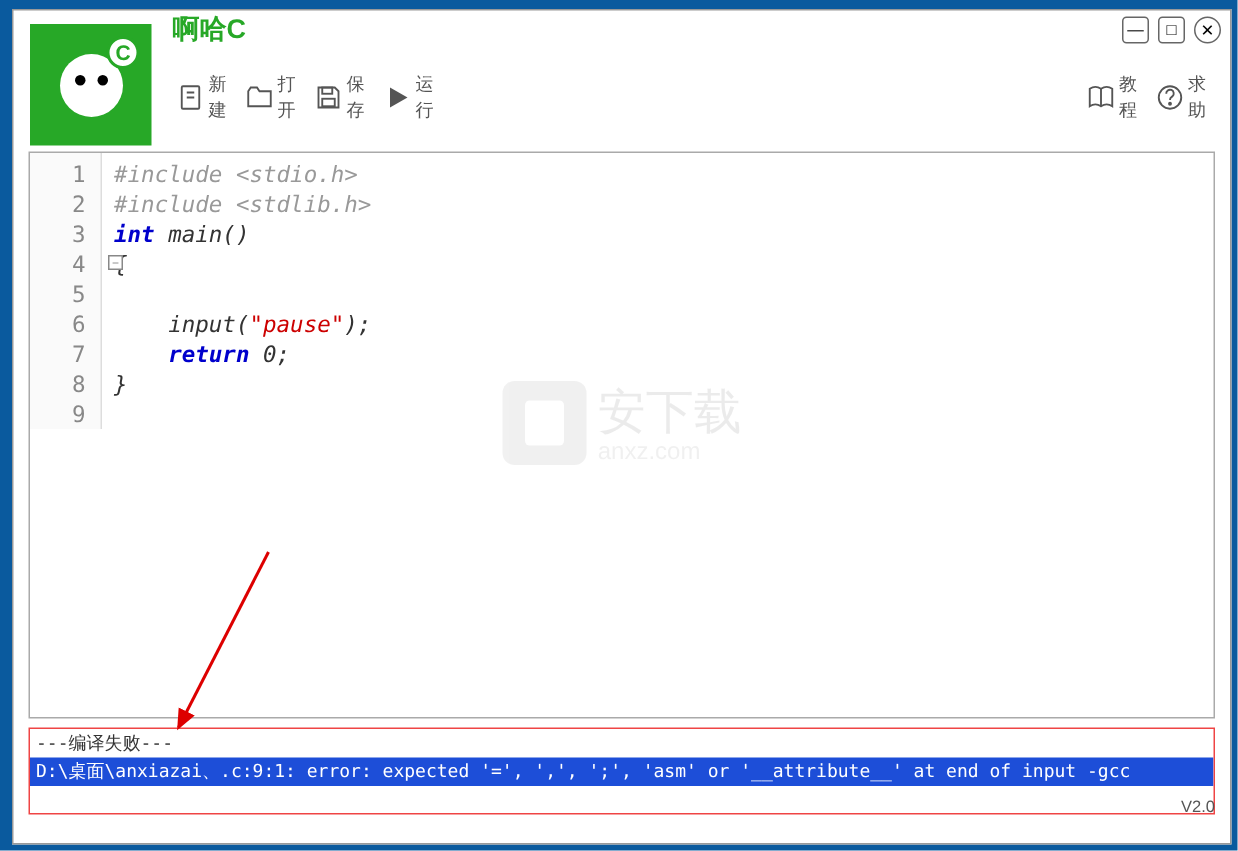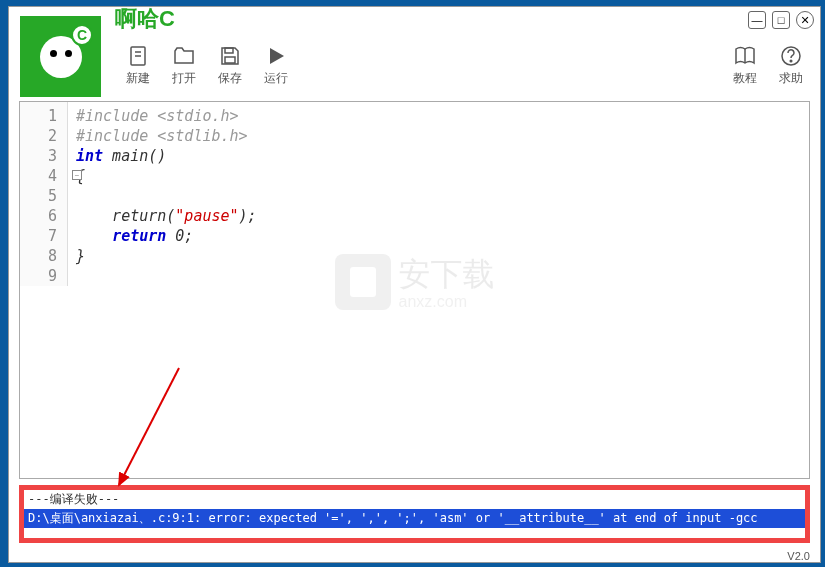--- a/index.html
+++ b/index.html
@@ -1,53 +1,53 @@
 <!DOCTYPE html>
 <html><head>
   <meta charset="utf-8">
   <style>
     * { margin: 0; padding: 0; box-sizing: border-box; }
     body { font-family: "Microsoft YaHei", sans-serif; background: #0a5a9e; width: 825px; height: 567px; position: relative; }
     .window { position: absolute; left: 8px; top: 6px; width: 813px; height: 557px; background: #fff; border: 1px solid #999; }
     .titlebar { height: 24px; display: flex; align-items: center; padding: 0 6px; position: relative; }
-    .title { color: #27a827; font-weight: bold; font-size: 22px; margin-left: 100px; }
+    .title { color: #27a827; font-weight: bold; font-size: 18px; margin-left: 100px; }
     .promo { position: absolute; left: 50%; transform: translateX(-50%); color: #e00; font-size: 13px; font-weight: bold; }
     .winbtns { position: absolute; right: 6px; top: 4px; display: flex; gap: 6px; }
     .wbtn { width: 18px; height: 18px; border: 1px solid #666; border-radius: 3px; display: flex; align-items: center; justify-content: center; font-size: 11px; cursor: pointer; }
     .wbtn.close { border-radius: 50%; }
     .logo { position: absolute; left: 11px; top: 9px; width: 81px; height: 81px; background: #27a827; display: flex; align-items: center; justify-content: center; }
     .logo-face { position: relative; width: 42px; height: 42px; background: #fff; border-radius: 50%; }
     .logo-face::before, .logo-face::after { content: ""; position: absolute; top: 14px; width: 7px; height: 7px; background: #000; border-radius: 50%; }
     .logo-face::before { left: 10px; }
     .logo-face::after { right: 10px; }
     .logo-c { position: absolute; right: 8px; top: 8px; width: 22px; height: 22px; background: #fff; border-radius: 50%; font-weight: bold; color: #27a827; font-size: 14px; display: flex; align-items: center; justify-content: center; border: 2px solid #27a827; }
     .toolbar { margin-left: 100px; margin-top: 4px; height: 60px; display: flex; align-items: center; gap: 4px; padding: 0 8px; }
-    .tbtn { width: 42px; display: flex; flex-direction: column; align-items: center; gap: 2px; cursor: pointer; color: #555; }
+    .tbtn { width: 42px; display: flex; flex-direction: row; align-items: center; gap: 2px; cursor: pointer; color: #555; }
     .tbtn svg { width: 24px; height: 24px; }
     .tbtn span { font-size: 12px; }
     .tspacer { flex: 1; }
     .editor-wrap { margin: 6px 10px 0 10px; border: 1px solid #aaa; height: 378px; position: relative; background: #fff; overflow: hidden; }
     .editor { display: flex; font-family: Consolas, monospace; font-size: 15px; line-height: 20px; }
     .gutter { width: 48px; text-align: right; padding: 4px 10px 0 0; color: #888; border-right: 1px solid #ddd; background: #fafafa; }
     .gutter div { height: 20px; }
     .code { padding: 4px 0 0 8px; color: #333; }
     .code .line { height: 20px; white-space: pre; font-style: italic; }
     .c-gray { color: #999; }
     .c-blue { color: #0000cc; font-weight: bold; }
     .c-red { color: #cc0000; }
     .fold { position: absolute; left: 52px; top: 68px; width: 10px; height: 10px; border: 1px solid #888; font-size: 8px; display: flex; align-items: center; justify-content: center; color: #888; background: #fff; }
     .watermark { position: absolute; left: 50%; top: 48%; transform: translate(-50%, -50%); opacity: 0.12; display: flex; align-items: center; gap: 8px; pointer-events: none; }
     .wm-icon { width: 56px; height: 56px; background: #888; border-radius: 8px; display: flex; align-items: center; justify-content: center; }
     .wm-icon::after { content: ""; width: 26px; height: 30px; background: #fff; border-radius: 3px; }
     .wm-text { font-size: 32px; color: #666; }
     .wm-url { font-size: 16px; color: #888; margin-top: -4px; }
-    .output-wrap { margin: 6px 10px 0 10px; border: 5px solid #ef4444; height: 58px; background: #fff; font-family: "SimSun", monospace; font-size: 12px; overflow: hidden; }
+    .output-wrap { margin: 6px 10px 0 10px; border: 1px solid #ef4444; height: 58px; background: #fff; font-family: "SimSun", monospace; font-size: 12px; overflow: hidden; }
     .output-header { padding: 1px 4px; color: #333; }
     .output-sel { background: #1d4ed8; color: #fff; padding: 1px 4px; }
-    .version { position: absolute; right: 10px; bottom: 0; font-size: 11px; color: #555; }
+    .version { position: absolute; right: 10px; bottom: 18px; font-size: 11px; color: #555; }
     .arrow { position: absolute; left: 100px; top: 356px; pointer-events: none; }
   </style>
 </head>
 <body>
 
 <div class="window">
   <div class="logo">
     <div class="logo-face"></div>
     <div class="logo-c">C</div>
   </div>
@@ -120,21 +120,21 @@
           <div>7</div>
           <div>8</div>
           <div>9</div>
         </div>
       <div class="code" id="code">
           <div class="line"><span class="c-gray">#include &lt;stdio.h&gt;</span></div>
           <div class="line"><span class="c-gray">#include &lt;stdlib.h&gt;</span></div>
           <div class="line"><span class="c-blue">int</span><span class=""> main()</span></div>
           <div class="line"><span class="">{</span></div>
           <div class="line"></div>
-          <div class="line"><span class="">    return(</span><span class="c-red">"pause"</span><span class="">);</span></div>
+          <div class="line"><span class="">    input(</span><span class="c-red">"pause"</span><span class="">);</span></div>
           <div class="line"><span class="">    </span><span class="c-blue">return</span><span class=""> 0;</span></div>
           <div class="line"><span class="">}</span></div>
           <div class="line"></div>
         </div>
     </div>
     <div class="fold">−</div>
     <div class="watermark">
       <div class="wm-icon"></div>
       <div>
         <div class="wm-text">安下载</div>

